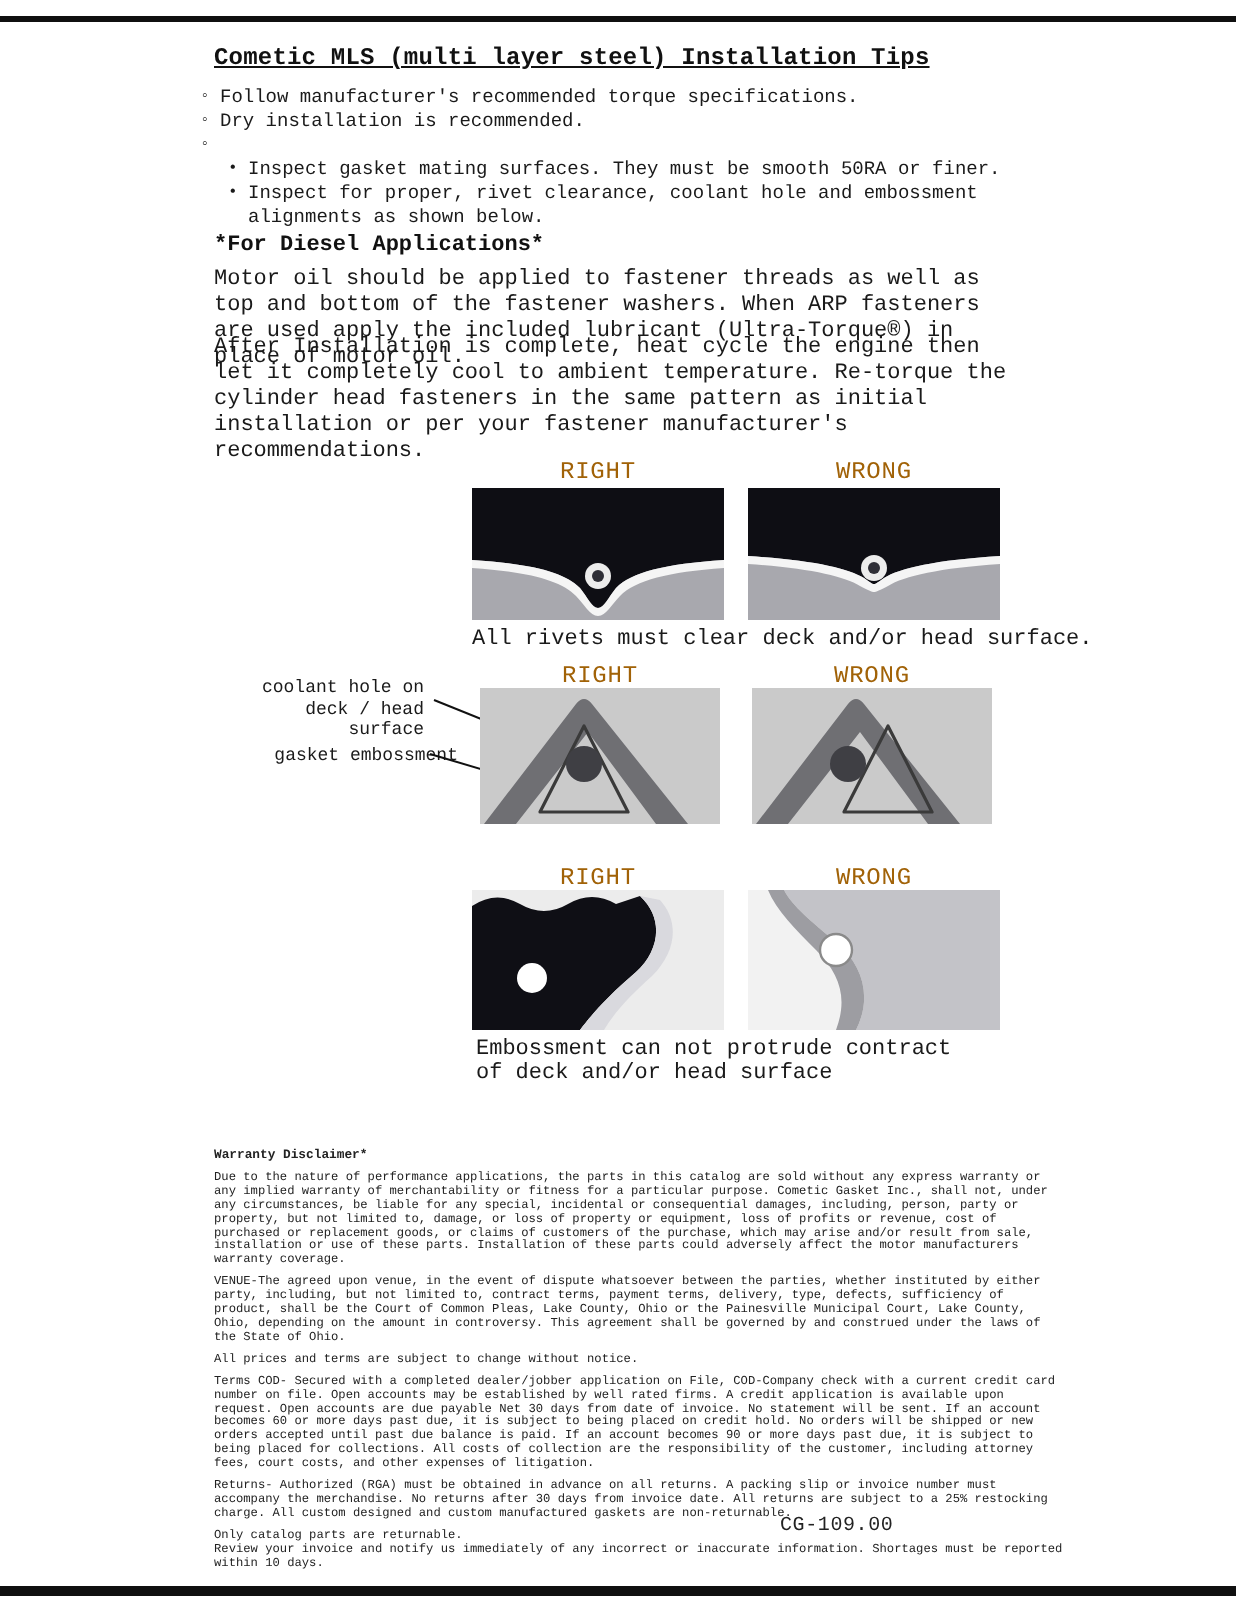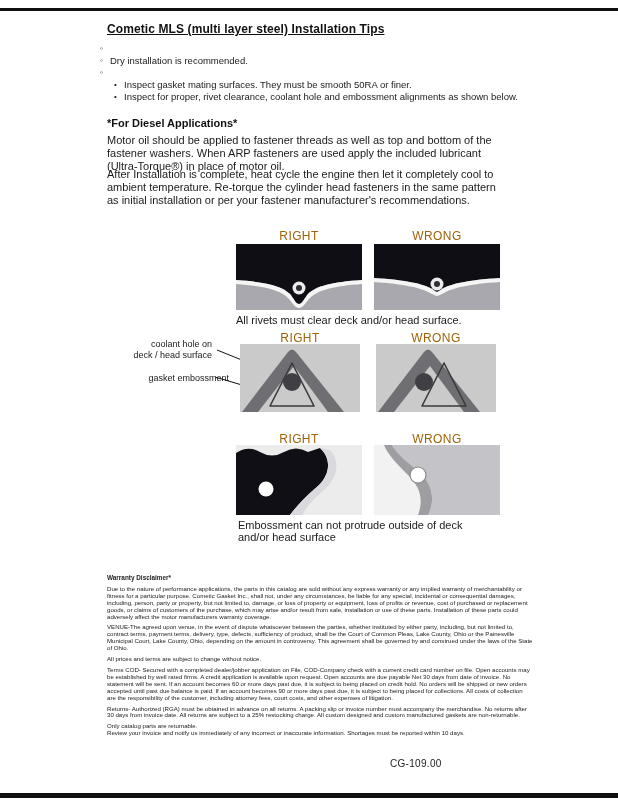--- a/index.html
+++ b/index.html
@@ -1,18 +1,18 @@
 <!DOCTYPE html>
 <html><head>
 <meta charset="utf-8">
 <style>
   html,body{margin:0;padding:0;background:#ffffff;}
   #page{
     position:relative;width:618px;height:800px;background:#ffffff;overflow:hidden;
-    font-family:Liberation Sans, sans-serif;color:#1a1a1a;
+    font-family:Liberation Mono, monospace;color:#1a1a1a;
   }
   .abs{position:absolute;}
   .rule{background:#101010;}
   .title{
     font-size:12px;font-weight:bold;text-decoration:underline;letter-spacing:.1px;color:#111;
   }
   .bullet-line{display:flex;align-items:flex-start;font-size:9.5px;line-height:12px;color:#1a1a1a;}
   .bullet-marker{width:10px;flex:0 0 10px;font-size:8px;line-height:12px;color:#1a1a1a;}
   .sub{margin-left:14px;}
   .heading{font-size:11px;font-weight:bold;color:#111;}
@@ -31,20 +31,21 @@
 
 <div id="page">
 
   <div class="abs rule" style="left:0;top:8;width:618px;height:3px;top:8px;"></div>
 
   <div class="abs title" style="left:107px;top:22px;">Cometic MLS (multi layer steel) Installation Tips</div>
 
   <div class="abs" style="left:100px;top:43px;width:440px;">
     <div class="bullet-line">
       <span class="bullet-marker">◦</span>
+      <span>Follow manufacturer's recommended torque specifications.</span>
     </div>
     <div class="bullet-line">
       <span class="bullet-marker">◦</span>
       <span>Dry installation is recommended.</span>
     </div>
     <div class="bullet-line">
       <span class="bullet-marker">◦</span>
     </div>
     <div class="bullet-line sub">
       <span class="bullet-marker">•</span>
@@ -127,21 +128,21 @@
     </svg>
   </div>
   <div class="abs" style="left:374px;top:445px;">
     <svg class="fig" width="126" height="70" viewBox="0 0 126 70">
       <rect width="126" height="70" fill="#f2f2f2"></rect>
       <path d="M18,0 L126,0 L126,70 L54,70 C62,54 58,38 44,26 C32,16 22,8 18,0 Z" fill="#c3c3c8"></path>
       <path d="M18,0 C22,8 32,16 44,26 C58,38 62,54 54,70 L44,70 C50,54 46,42 34,30 C24,20 14,10 10,0 Z" fill="#9d9da2"></path>
       <circle cx="44" cy="30" r="8" fill="#ffffff" stroke="#8a8a8a" stroke-width="1.2"></circle>
     </svg>
   </div>
-  <div class="abs caption" style="left:238px;top:519px;width:250px;">Embossment can not protrude outside of deck and/or head surface</div>
+  <div class="abs caption" style="left:238px;top:519px;width:250px;">Embossment can not protrude contract of deck and/or head surface</div>
 
   <div class="abs disc" style="left:107px;top:575px;">
     <p class="disc-head">Warranty Disclaimer*</p>
     <p>Due to the nature of performance applications, the parts in this catalog are sold without any express warranty or any implied warranty of merchantability or fitness for a particular purpose.  Cometic Gasket Inc., shall not, under any circumstances, be liable for any special, incidental or consequential damages, including, person, party or property, but not limited to, damage, or loss of property or equipment, loss of profits or revenue, cost of purchased or replacement goods, or claims of customers of the purchase, which may arise and/or result from sale, installation or use of these parts.  Installation of these parts could adversely affect the motor manufacturers warranty coverage.</p>
     <p>VENUE-The agreed upon venue, in the event of dispute whatsoever between the parties, whether instituted by either party, including, but not limited to, contract terms, payment terms, delivery, type, defects, sufficiency of product, shall be the Court of Common Pleas, Lake County, Ohio or the Painesville Municipal Court, Lake County, Ohio, depending on the amount in controversy.  This agreement shall be governed by and construed under the laws of the State of Ohio.</p>
     <p>All prices and terms are subject to change without notice.</p>
     <p>Terms COD- Secured with a completed dealer/jobber application on File, COD-Company check with a current credit card number on file.  Open accounts may be established by well rated firms.  A credit application is available upon request.  Open accounts are due payable Net 30 days from date of invoice.  No statement will be sent.  If an account becomes 60 or more days past due, it is subject to being placed on credit hold.  No orders will be shipped or new orders accepted until past due balance is paid.  If an account becomes 90 or more days past due, it is subject to being placed for collections.  All costs of collection are the responsibility of the customer, including attorney fees, court costs, and other expenses of litigation.</p>
     <p>Returns- Authorized (RGA) must be obtained in advance on all returns.  A packing slip or invoice number must accompany the merchandise.  No returns after 30 days from invoice date.  All returns are subject to a 25% restocking charge.  All custom designed and custom manufactured gaskets are non-returnable.</p>
     <p style="margin-bottom:0;">Only catalog parts are returnable.</p>
     <p>Review your invoice and notify us immediately of any incorrect or inaccurate information.  Shortages must be reported within 10 days.</p>

